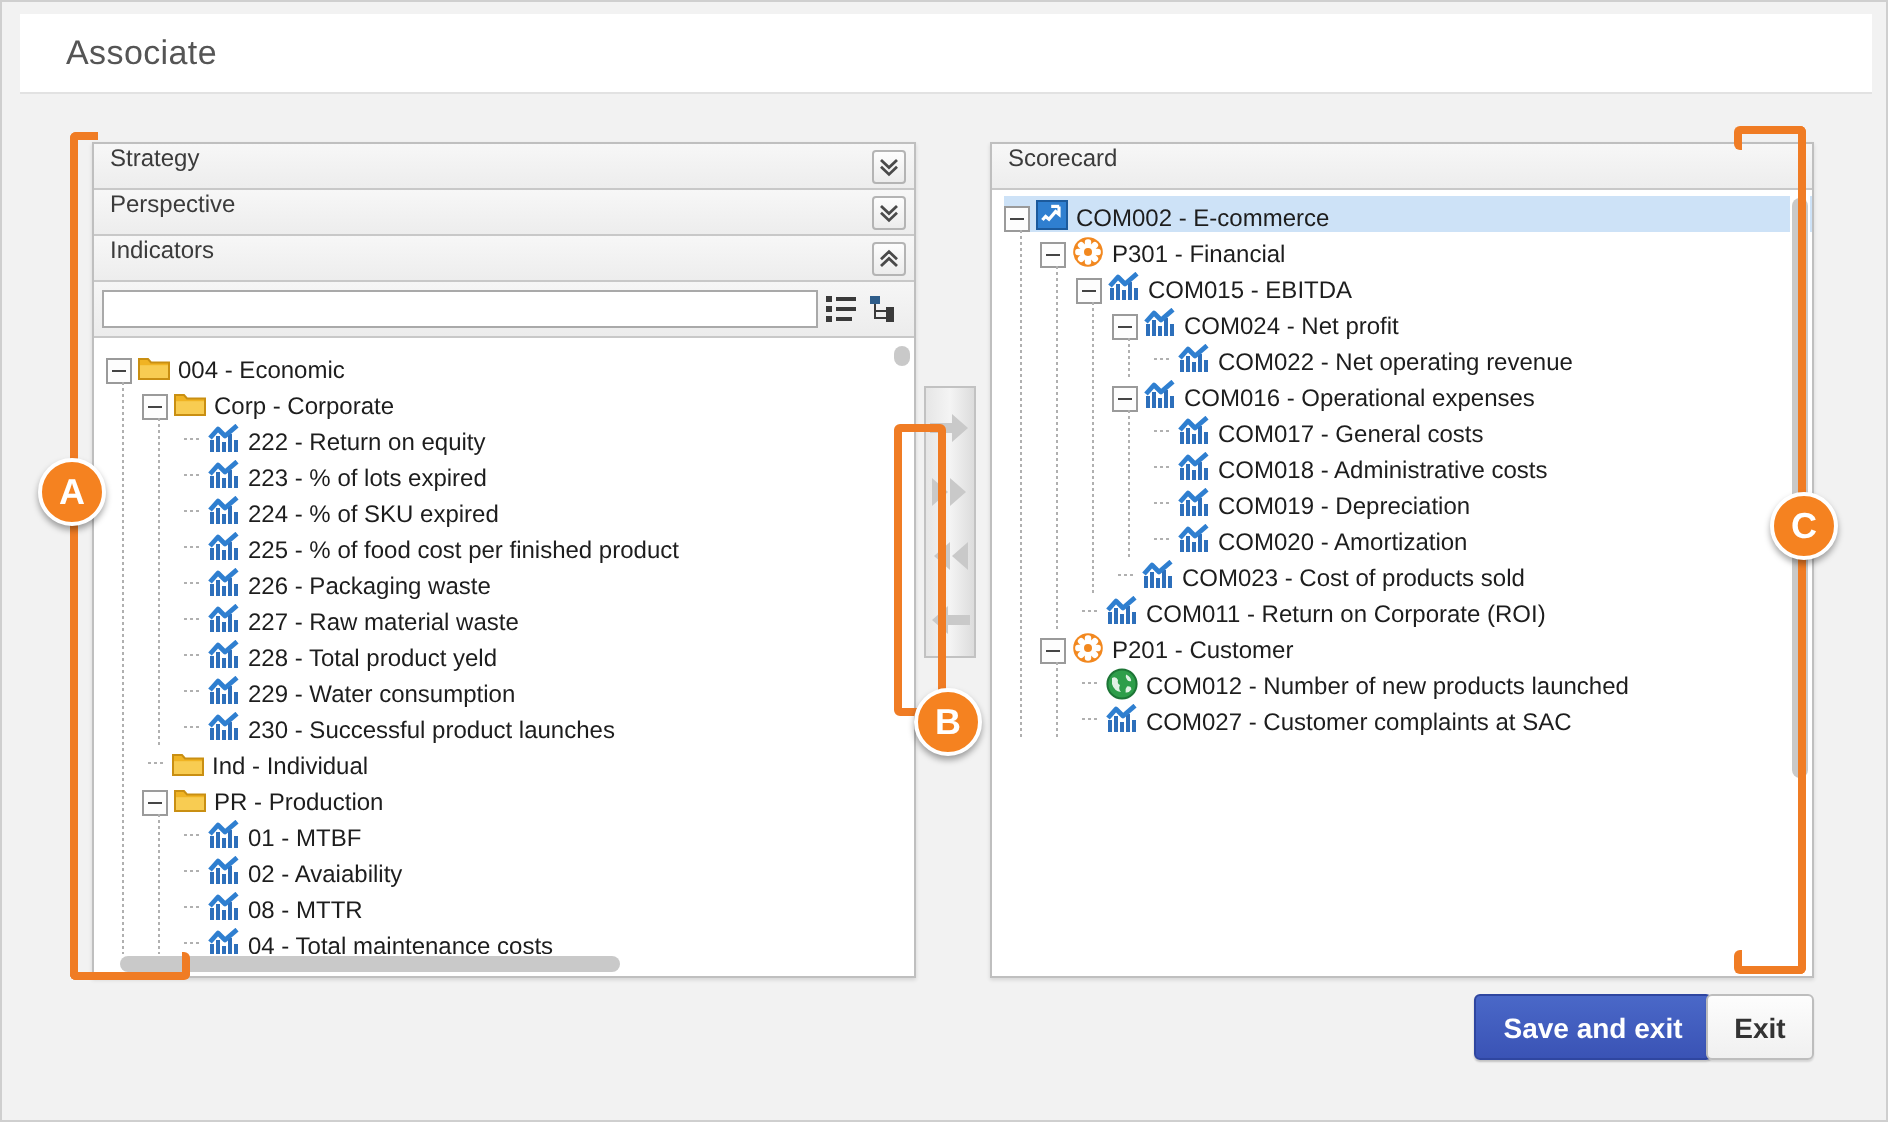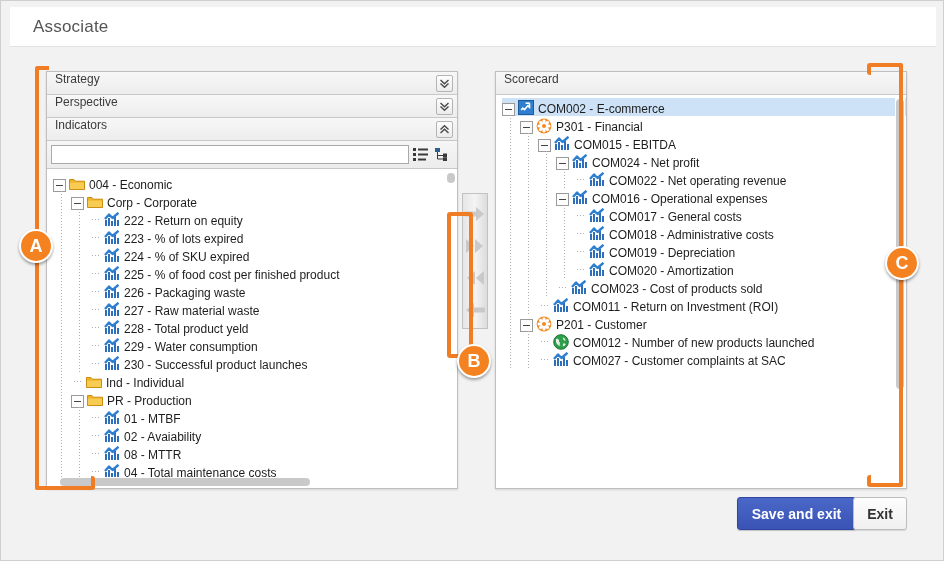--- a/index.html
+++ b/index.html
@@ -781,21 +781,21 @@
                   <g fill="#2d6fbb">
                     <rect x="1" y="8" width="2" height="6"></rect>
                     <rect x="4" y="6" width="2" height="8"></rect>
                     <rect x="7" y="9" width="2" height="5"></rect>
                     <rect x="10" y="5" width="2" height="9"></rect>
                     <rect x="13" y="8" width="2" height="6"></rect>
                   </g>
                   <path d="M1 7 L5 2.5 L8.5 6 L14.5 0.8" stroke="#2f7fd0" stroke-width="2.4" fill="none" stroke-linejoin="round"></path>
                 </svg>
               </span>
-              <span class="lab">COM011 - Return on Investment (ROI)</span>
+              <span class="lab">COM011 - Return on Corporate (ROI)</span>
             </div>
             <div class="node">
               <span class="guide"></span>
               <span class="toggler">
                 <i></i>
               </span>
               <span class="ic">
                 <svg width="16" height="16" viewBox="0 0 16 16">
                   <circle cx="8" cy="8" r="7.4" fill="#f2881f"></circle>
                   <g fill="#ffffff">

